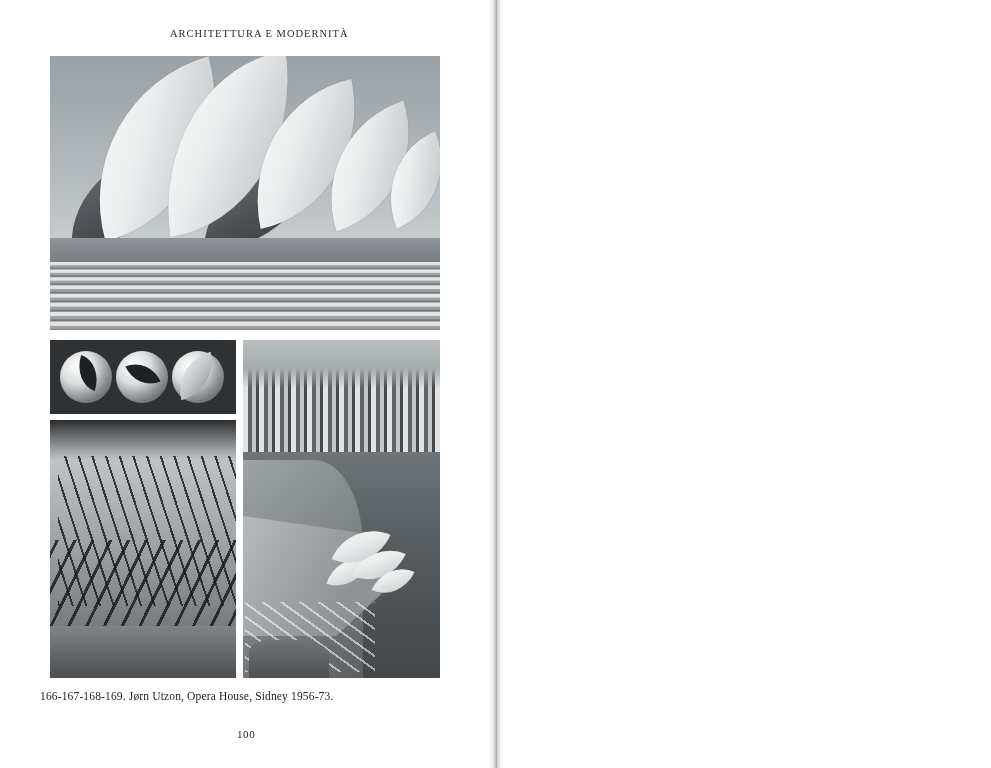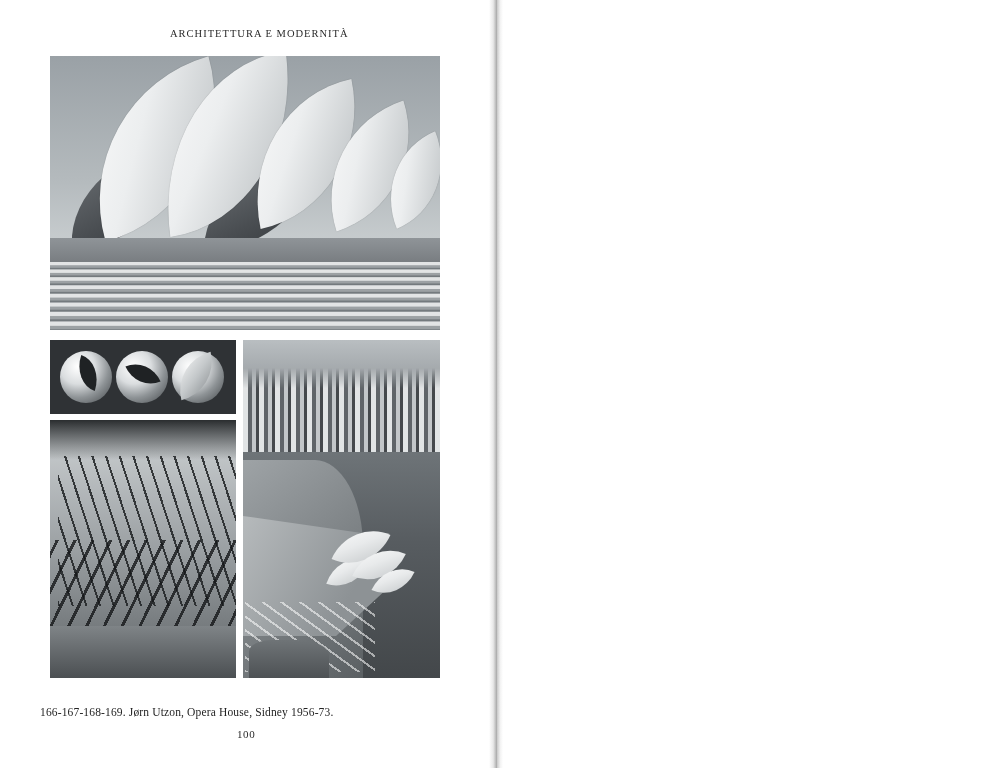--- a/index.html
+++ b/index.html
@@ -99,21 +99,21 @@
     top: 340px;
     width: 197px;
     height: 338px;
     overflow: hidden;
     background: #7c8288;
   }
 
   .caption {
     position: absolute;
     left: 40px;
-    top: 706px;
+    top: 690px;
     width: 420px;
     font-size: 11.5px;
     color: #232323;
     letter-spacing: 0.15px;
   }
 
   
   .sky {
     position: absolute;
     inset: 0;

